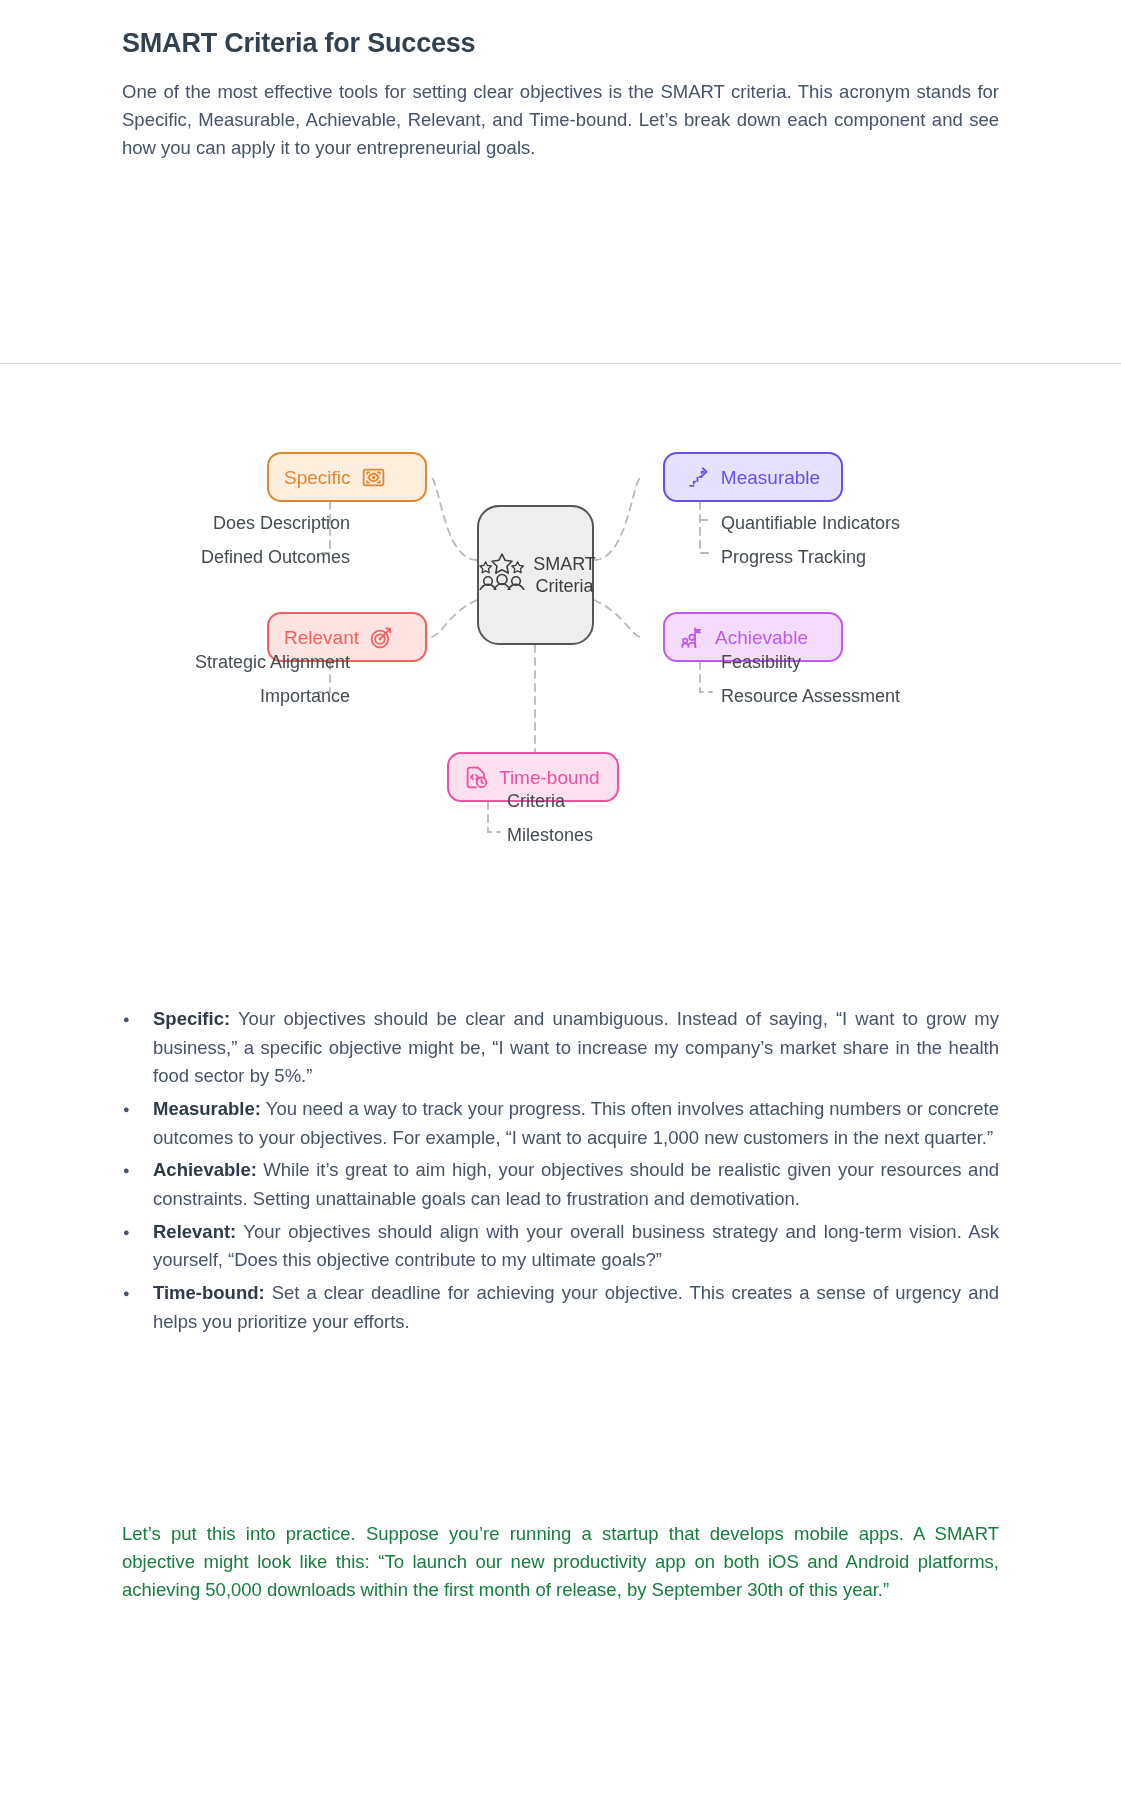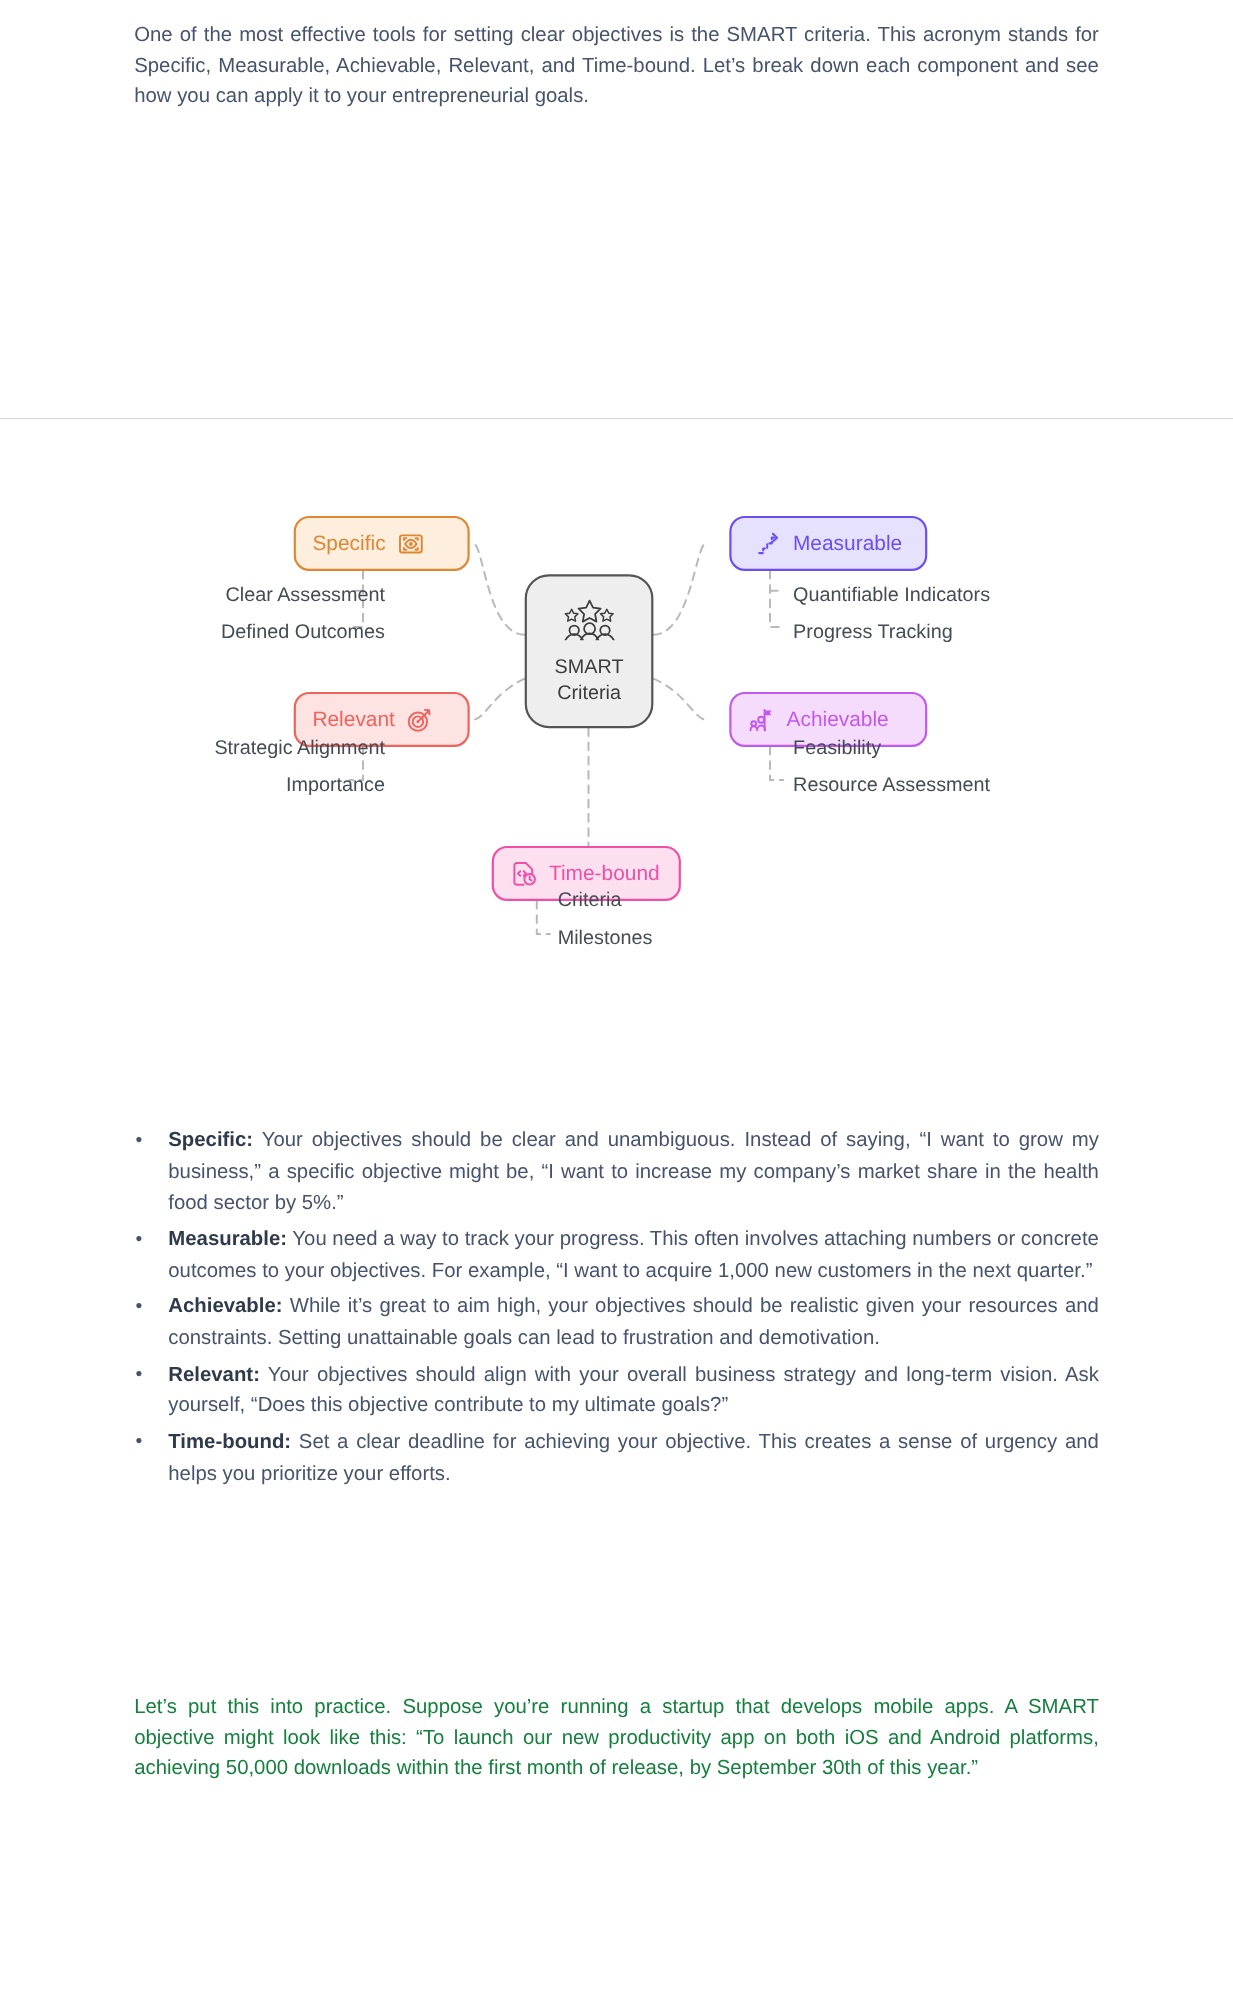--- a/index.html
+++ b/index.html
@@ -104,21 +104,21 @@
   .hub {
     position: absolute;
     left: 477px;
     top: 85px;
     width: 117px;
     height: 140px;
     background: #eeeeee;
     border: 2.5px solid #555555;
     border-radius: 22px;
     display: flex;
-    flex-direction: column;
+    flex-direction: row;
     align-items: center;
     justify-content: center;
     gap: 4px;
   }
   .hub-icon { margin-bottom: 4px; }
   .hub-text {
     font-size: 18px;
     color: #3c3c3c;
     line-height: 1.24;
     text-align: center;
@@ -190,20 +190,21 @@
     color: #15803d;
     text-align: justify;
   }
 </style>
 </head>
 <body>
 
 <div class="page">
 
   <div class="content">
+    <h1 class="section-title">SMART Criteria for Success</h1>
     <p class="intro-paragraph">One of the most effective tools for setting clear objectives is the SMART criteria. This acronym stands for Specific, Measurable, Achievable, Relevant, and Time-bound. Let’s break down each component and see how you can apply it to your entrepreneurial goals.</p>
   </div>
 
   <div class="divider"></div>
 
   <div class="diagram-wrap">
 
     <svg class="diagram-svg" width="1121" height="560">
       <g fill="none" stroke="#b9b9b9" stroke-width="1.8" stroke-dasharray="7,6" stroke-linecap="round">
 
@@ -310,21 +311,21 @@
           <path d="M13.5 2.5 L19 8 v4"></path>
           <path d="M8.6 9.6 L6.6 11.6 8.6 13.6"></path>
           <path d="M11.6 9.6 L13.6 11.6 11.6 13.6"></path>
           <circle cx="16.8" cy="16.6" r="4.6"></circle>
           <path d="M16.8 14.2 v2.4 l1.7 1.1"></path>
         </svg>
       </span>
       <span class="node-label">Time-bound</span>
     </div>
 
-    <div class="leaf leaf-left leaf-clear-desc">Clear Assessment</div>
+    <div class="leaf leaf-left leaf-clear-desc">Does Description</div>
     <div class="leaf leaf-left leaf-defined-out">Defined Outcomes</div>
     <div class="leaf leaf-left leaf-strategic">Strategic Alignment</div>
     <div class="leaf leaf-left leaf-importance">Importance</div>
 
     <div class="leaf leaf-right leaf-quant">Quantifiable Indicators</div>
     <div class="leaf leaf-right leaf-progress">Progress Tracking</div>
     <div class="leaf leaf-right leaf-feasibility">Feasibility</div>
     <div class="leaf leaf-right leaf-resource">Resource Assessment</div>
 
     <div class="leaf leaf-right leaf-deadlines">Criteria</div>

